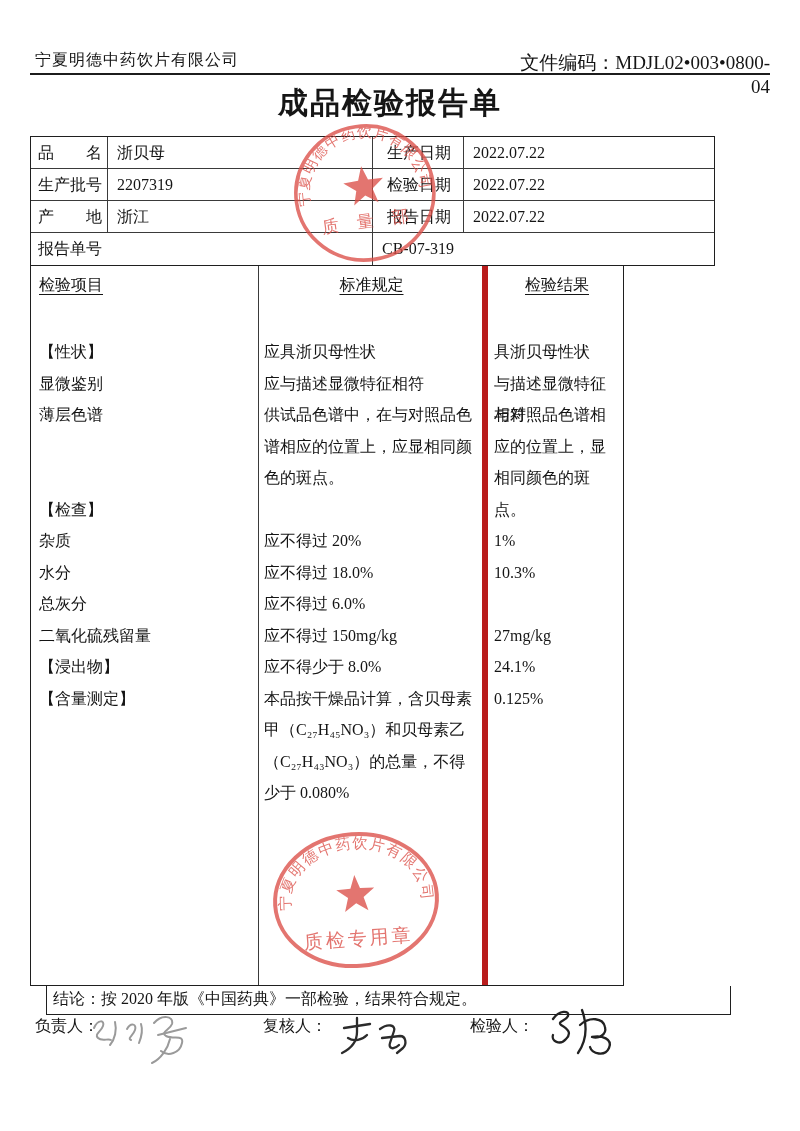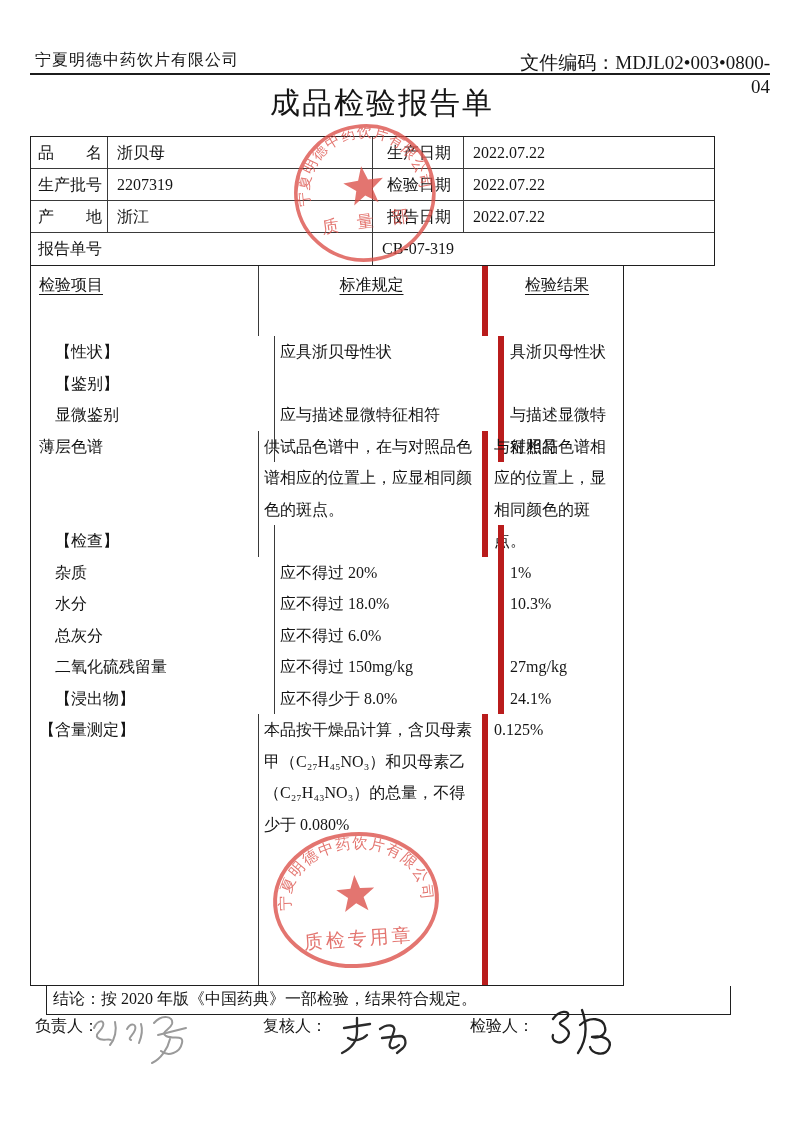--- a/index.html
+++ b/index.html
@@ -7,41 +7,41 @@
   body {
     position:relative;
     font-family:"Liberation Serif","DejaVu Serif",serif;
     color:#151515;
     overflow:hidden;
   }
   
   .company   { position:absolute; left:35px; top:50px; font-size:16px; letter-spacing:1px; }
   .doc-code  { position:absolute; left:508px; top:50px; width:262px; font-size:19px; text-align:right; }
   .head-rule { position:absolute; left:30px; top:73px; width:740px; height:2px; background:#1c1c1c; }
-  .title     { position:absolute; left:0; top:83px; width:764px; text-align:center;
-               font-size:30px; font-weight:normal; letter-spacing:2px; }
+  .title     { position:absolute; left:8px; top:83px; width:764px; text-align:center;
+               font-size:30px; font-weight:bold; letter-spacing:2px; }
   
   .info-table { position:absolute; left:30px; top:136px; width:685px; height:130px;
                 border:1.5px solid #1f1f1f; display:grid;
                 grid-template-columns:77px 265px 91px 1fr;
                 grid-template-rows:32px 32px 32px 1fr; font-size:16px; }
   .info-table .cell { line-height:31px; padding-left:9px; border-right:1px solid #3a3a3a;
                       border-bottom:1px solid #3a3a3a; white-space:nowrap; overflow:visible; }
   .info-table .lab  { padding-left:7px; }
   .info-table .lab2 { padding-left:14px; }
   .info-table .last-col { border-right:none; }
   .info-table .rep-a { grid-column:1/3; border-bottom:none; padding-left:7px; }
   .info-table .rep-b { grid-column:3/5; border-bottom:none; border-right:none; }
   
   .main-table { position:absolute; left:30px; top:266px; width:594px; height:720px;
                 border:1.5px solid #1f1f1f; border-top:none;
                 display:flex; flex-direction:column; font-size:16px; }
   .mrow { display:grid; grid-template-columns:228px 229px 1fr; flex:0 0 auto; }
   .mrow.h    { height:70px; }
-  .mrow.s    { height:31.5px;margin-left:16px; }
+  .mrow.s    { height:31.5px; }
   .mrow.tall { height:94.5px; }
   .mrow.fill { flex:1 1 auto; }
   .c1,.c2,.c3 { line-height:31.5px; overflow:visible; }
   .c1 { border-right:1px solid #3a3a3a; padding-left:8px; }
   .c2 { border-right:6px solid #b91c1c; padding-left:5px; padding-right:3px; }
   .c3 { padding-left:6px; padding-right:3px; }
   .mrow.h .c1,.mrow.h .c2,.mrow.h .c3 { padding-top:9px; line-height:20px; }
   .mrow.h .c2,.mrow.h .c3 { text-align:center; }
   .mrow.h span { text-decoration:underline; text-underline-offset:4px; text-decoration-thickness:1px; }
   
@@ -91,25 +91,20 @@
     <div class="c2"><span>标准规定</span></div>
     <div class="c3"><span>检验结果</span></div>
   </div>
 
   <div class="mrow s">
     <div class="c1">【性状】</div>
     <div class="c2">应具浙贝母性状</div>
     <div class="c3">具浙贝母性状</div>
   </div>
   <div class="mrow s">
-    <div class="c1">【鉴别】</div>
-    <div class="c2"></div>
-    <div class="c3"></div>
-  </div>
-  <div class="mrow s">
     <div class="c1">显微鉴别</div>
     <div class="c2">应与描述显微特征相符</div>
     <div class="c3">与描述显微特征相符</div>
   </div>
   <div class="mrow tall">
     <div class="c1">薄层色谱</div>
     <div class="c2">供试品色谱中，在与对照品色谱相应的位置上，应显相同颜色的斑点。</div>
     <div class="c3">与对照品色谱相应的位置上，显相同颜色的斑点。</div>
   </div>
   <div class="mrow s">

